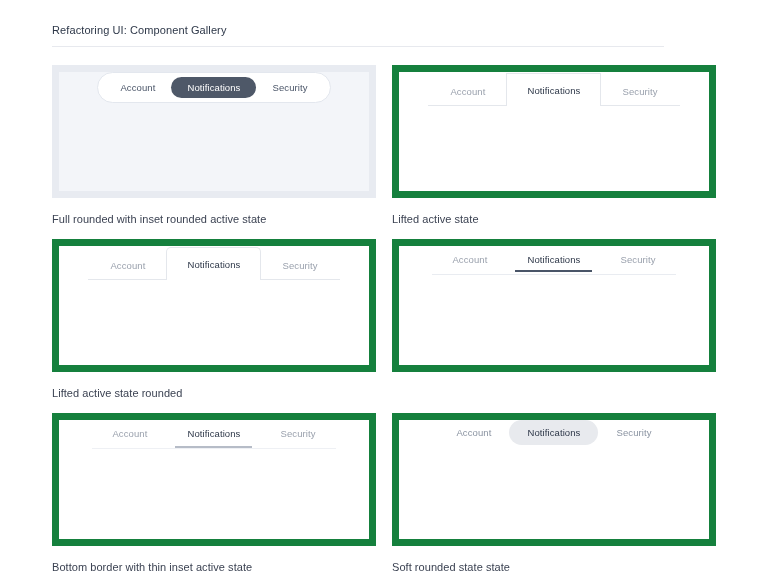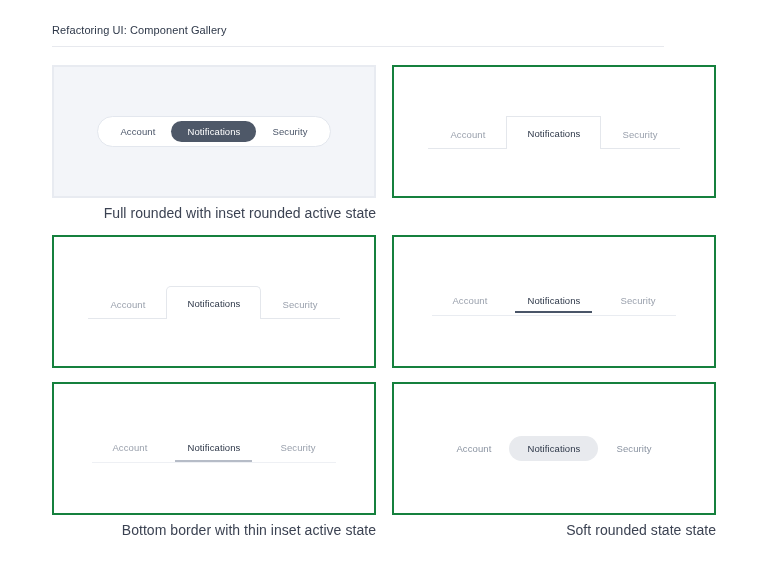--- a/index.html
+++ b/index.html
@@ -37,39 +37,38 @@
     column-gap: 16px;
     row-gap: 0;
   }
 
   .cell {
     margin-bottom: 14px;
   }
 
   .demo-card {
     height: 133px;
-    border: 2px solid #15803d;
+    border: 7px solid #15803d;
     background: #ffffff;
     display: flex;
-    align-items: center;
+    align-items: flex-start;
     justify-content: center;
     box-sizing: border-box;
     position: relative;
   }
   .demo-card.tinted {
     background: #f3f5f9;
     border-color: #e8ebf1;
   }
 
   .caption {
-    font-size: 14px;
+    font-size: 11px;
     color: #3b4252;
-    margin-top: 7px;
+    margin-top: 15px;
     letter-spacing: 0.05px;
-    text-align: right;
   }
 
   
   .tabs-pillgroup {
     display: inline-flex;
     align-items: center;
     background: #ffffff;
     border: 1px solid #e3e7ee;
     border-radius: 999px;
     padding: 4px 6px;
@@ -218,30 +217,32 @@
     </div>
 
     <div class="cell">
       <div class="demo-card">
         <div class="tabs-lifted">
           <div class="tab">Account</div>
           <div class="tab active">Notifications</div>
           <div class="tab">Security</div>
         </div>
       </div>
+      <div class="caption">Lifted active state</div>
     </div>
 
     <div class="cell">
       <div class="demo-card">
         <div class="tabs-lifted rounded">
           <div class="tab">Account</div>
           <div class="tab active">Notifications</div>
           <div class="tab">Security</div>
         </div>
       </div>
+      <div class="caption">Lifted active state rounded</div>
     </div>
 
     <div class="cell">
       <div class="demo-card">
         <div class="tabs-underline">
           <div class="tab">Account</div>
           <div class="tab active">Notifications</div>
           <div class="tab">Security</div>
         </div>
       </div>

